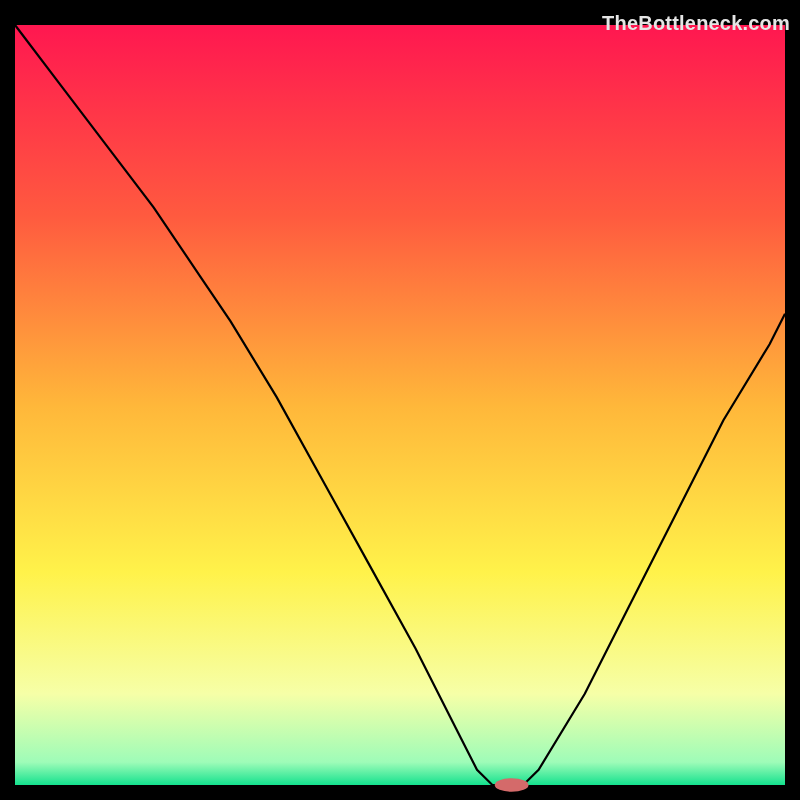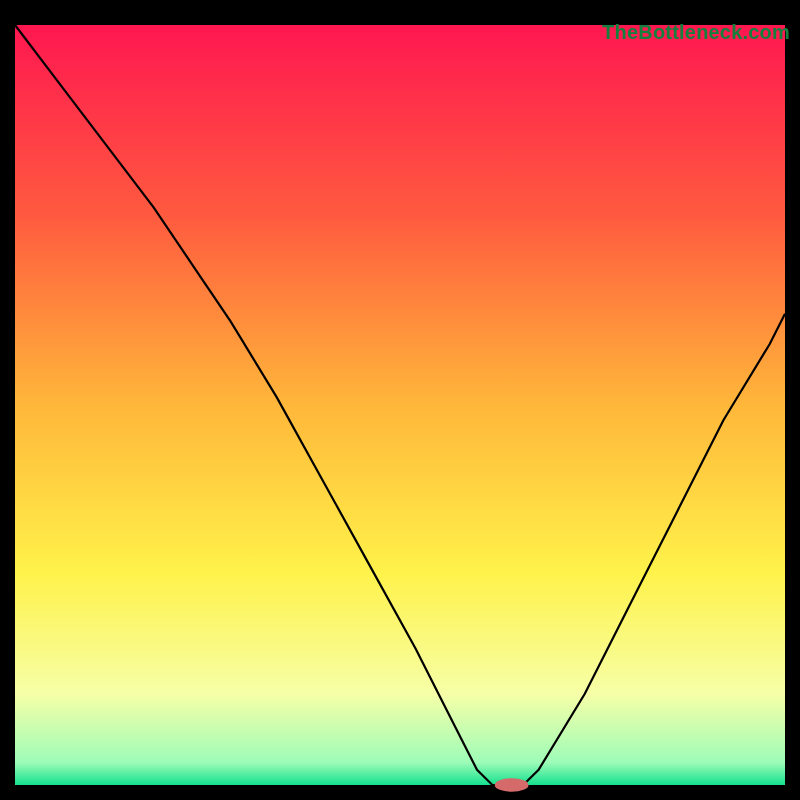--- a/index.html
+++ b/index.html
@@ -13,23 +13,23 @@
   }
   .stage {
     position: absolute;
     top: 0;
     left: 0;
     width: 800px;
     height: 800px;
   }
   .watermark {
     position: absolute;
-    top: 21px;
+    top: 12px;
     right: 10px;
-    color: #15803d;
+    color: #e5e5e5;
     font-size: 20px;
     font-weight: bold;
     letter-spacing: 0.2px;
   }
 </style>
 </head>
 <body>
 
 <svg class="stage" viewBox="0 0 800 800">
   <defs>

